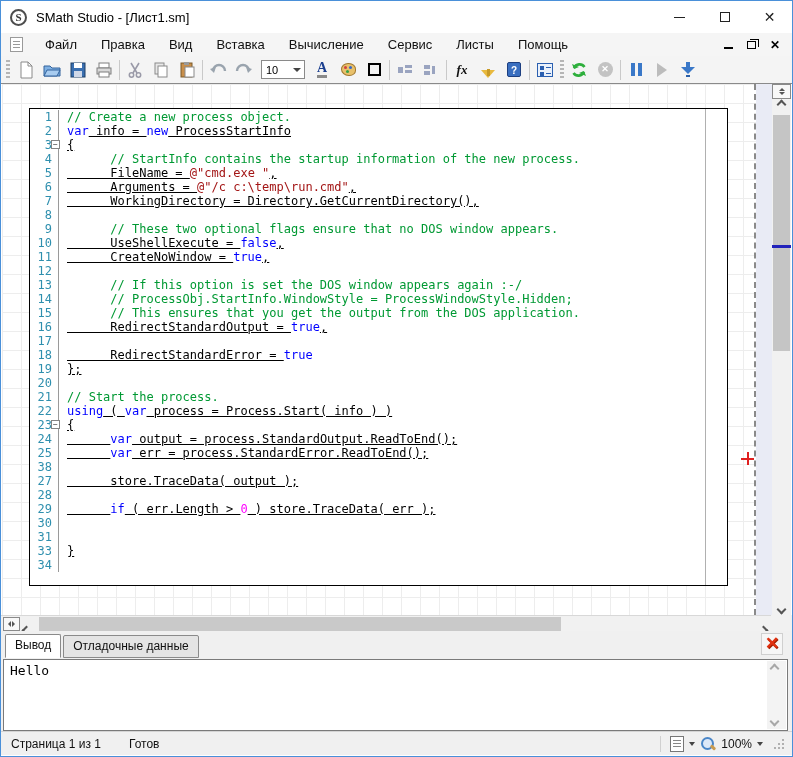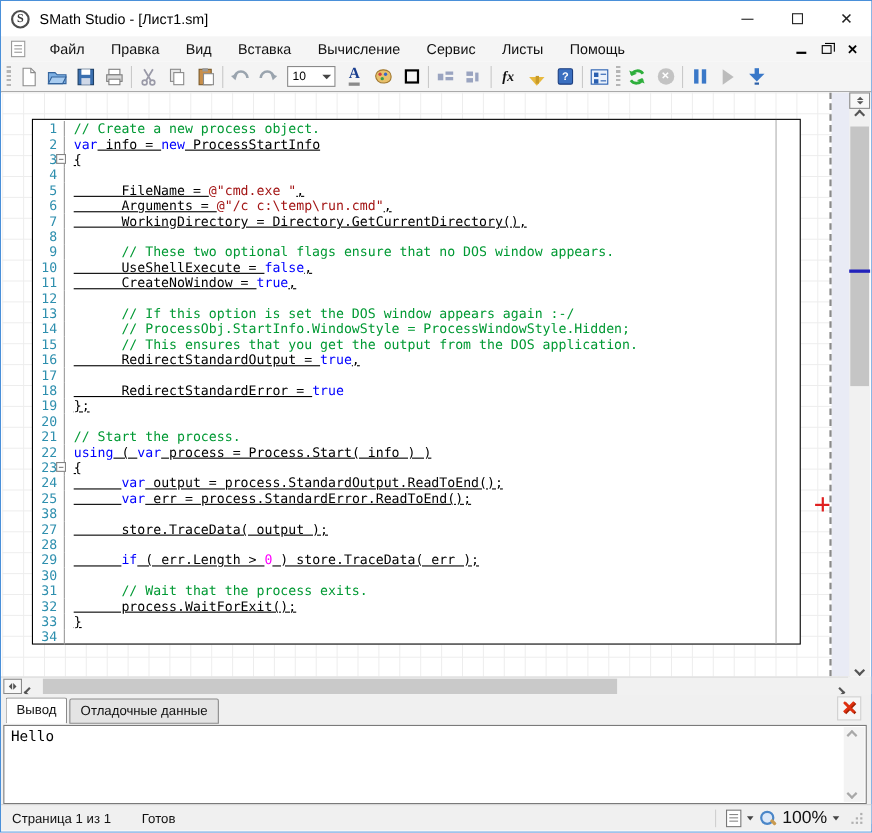--- a/index.html
+++ b/index.html
@@ -113,21 +113,21 @@
   .statusbar { position:absolute; left:0; bottom:1px; right:0; height:24px; background:#f0f0f0; border-top:1px solid #d4d4d4; display:flex; align-items:center; font-size:12px; color:#111; }
   .sb-page { margin-left:10px; } .sb-status { margin-left:28px; }
   .sb-right { margin-left:auto; display:flex; align-items:center; gap:5px; padding-right:8px; }
   .sb-sep { width:1px; height:16px; background:#d0d0d0; margin-right:4px; }
   .icon-pageopt { width:14px; height:16px; border:1px solid #777; background:#fff; position:relative; }
   .icon-pageopt:before { content:""; position:absolute; left:2px; top:3px; width:8px; height:1px; background:#888; box-shadow:0 3px 0 #888,0 6px 0 #888; }
   .sb-caret { width:0; height:0; border-left:3.5px solid transparent; border-right:3.5px solid transparent; border-top:4px solid #444; }
   .icon-zoom { width:16px; height:16px; position:relative; }
   .icon-zoom:before { content:""; position:absolute; left:1px; top:1px; width:9px; height:9px; border:2px solid #4a86c8; border-radius:50%; background:#dce8f8; }
   .icon-zoom:after { content:""; position:absolute; left:10px; top:10px; width:6px; height:3px; background:#c89a50; transform:rotate(45deg); border-radius:1px; }
-  .sb-zoomtext { font-size:16px; }
+  .sb-zoomtext { font-size:12px; }
   .resize-grip { width:10px; height:10px; position:relative; margin-left:6px; }
   .resize-grip:before { content:""; position:absolute; right:0; bottom:0; width:2px; height:2px; background:#b0b0b0;
       box-shadow:-4px 0 0 #b0b0b0,-8px 0 0 #b0b0b0,0 -4px 0 #b0b0b0,-4px -4px 0 #b0b0b0,0 -8px 0 #b0b0b0; }
 </style>
 </head>
 <body>
 
 <div class="window">
 
   <div class="titlebar">
@@ -303,21 +303,21 @@
   <div class="main">
     <div class="sheet">
       <div class="pagemargin"></div>
       <div class="pagebreak"></div>
       <div class="codeblock">
         <div class="code-ruler"></div>
         <div id="code-lines">
             <div class="code-line"><span class="gutter-num">1</span><span class="code-text"><span class="seg-c">// Create a new process object.</span></span></div>
             <div class="code-line"><span class="gutter-num">2</span><span class="code-text"><span class="seg-k">var</span><span class="seg-p"> info = </span><span class="seg-k">new</span><span class="seg-p"> ProcessStartInfo</span></span></div>
             <div class="code-line"><span class="gutter-num">3<span class="fold-box">−</span></span><span class="code-text"><span class="seg-p">{</span></span></div>
-            <div class="code-line"><span class="gutter-num">4</span></div>
+            <div class="code-line"><span class="gutter-num">4</span><span class="code-text"><span class="seg-c">      // StartInfo contains the startup information of the new process.</span></span></div>
             <div class="code-line"><span class="gutter-num">5</span><span class="code-text"><span class="seg-p">      FileName = </span><span class="seg-s">@"cmd.exe "</span><span class="seg-p">,</span></span></div>
             <div class="code-line"><span class="gutter-num">6</span><span class="code-text"><span class="seg-p">      Arguments = </span><span class="seg-s">@"/c c:\temp\run.cmd"</span><span class="seg-p">,</span></span></div>
             <div class="code-line"><span class="gutter-num">7</span><span class="code-text"><span class="seg-p">      WorkingDirectory = Directory.GetCurrentDirectory(),</span></span></div>
             <div class="code-line"><span class="gutter-num">8</span><span class="code-text"></span></div>
             <div class="code-line"><span class="gutter-num">9</span><span class="code-text"><span class="seg-c">      // These two optional flags ensure that no DOS window appears.</span></span></div>
             <div class="code-line"><span class="gutter-num">10</span><span class="code-text"><span class="seg-p">      UseShellExecute = </span><span class="seg-k">false</span><span class="seg-p">,</span></span></div>
             <div class="code-line"><span class="gutter-num">11</span><span class="code-text"><span class="seg-p">      CreateNoWindow = </span><span class="seg-k">true</span><span class="seg-p">,</span></span></div>
             <div class="code-line"><span class="gutter-num">12</span><span class="code-text"></span></div>
             <div class="code-line"><span class="gutter-num">13</span><span class="code-text"><span class="seg-c">      // If this option is set the DOS window appears again :-/</span></span></div>
             <div class="code-line"><span class="gutter-num">14</span><span class="code-text"><span class="seg-c">      // ProcessObj.StartInfo.WindowStyle = ProcessWindowStyle.Hidden;</span></span></div>
@@ -330,22 +330,21 @@
             <div class="code-line"><span class="gutter-num">21</span><span class="code-text"><span class="seg-c">// Start the process.</span></span></div>
             <div class="code-line"><span class="gutter-num">22</span><span class="code-text"><span class="seg-k">using</span><span class="seg-p"> ( </span><span class="seg-k">var</span><span class="seg-p"> process = Process.Start( info ) )</span></span></div>
             <div class="code-line"><span class="gutter-num">23<span class="fold-box">−</span></span><span class="code-text"><span class="seg-p">{</span></span></div>
             <div class="code-line"><span class="gutter-num">24</span><span class="code-text"><span class="seg-p">      </span><span class="seg-k">var</span><span class="seg-p"> output = process.StandardOutput.ReadToEnd();</span></span></div>
             <div class="code-line"><span class="gutter-num">25</span><span class="code-text"><span class="seg-p">      </span><span class="seg-k">var</span><span class="seg-p"> err = process.StandardError.ReadToEnd();</span></span></div>
             <div class="code-line"><span class="gutter-num">38</span><span class="code-text"></span></div>
             <div class="code-line"><span class="gutter-num">27</span><span class="code-text"><span class="seg-p">      store.TraceData( output );</span></span></div>
             <div class="code-line"><span class="gutter-num">28</span><span class="code-text"></span></div>
             <div class="code-line"><span class="gutter-num">29</span><span class="code-text"><span class="seg-p">      </span><span class="seg-k">if</span><span class="seg-p"> ( err.Length &gt; </span><span class="seg-n">0</span><span class="seg-p"> ) store.TraceData( err );</span></span></div>
             <div class="code-line"><span class="gutter-num">30</span><span class="code-text"></span></div>
-            <div class="code-line"><span class="gutter-num">31</span><span class="code-text"><span class="seg-c">      // Wait that the process exits.</span></span></div>
-            <div class="code-line"><span class="gutter-num">32</span><span class="code-text"><span class="seg-p">      process.WaitForExit();</span></span></div>
+            <div class="code-line"><span class="gutter-num">31</span></div>
             <div class="code-line"><span class="gutter-num">33</span><span class="code-text"><span class="seg-p">}</span></span></div>
             <div class="code-line"><span class="gutter-num">34</span><span class="code-text"></span></div>
           </div>
       </div>
       <div class="cursor-cross"></div>
     </div>
 
     <div class="vscroll">
       <div class="v-splitter">
           <i class="up"></i>

